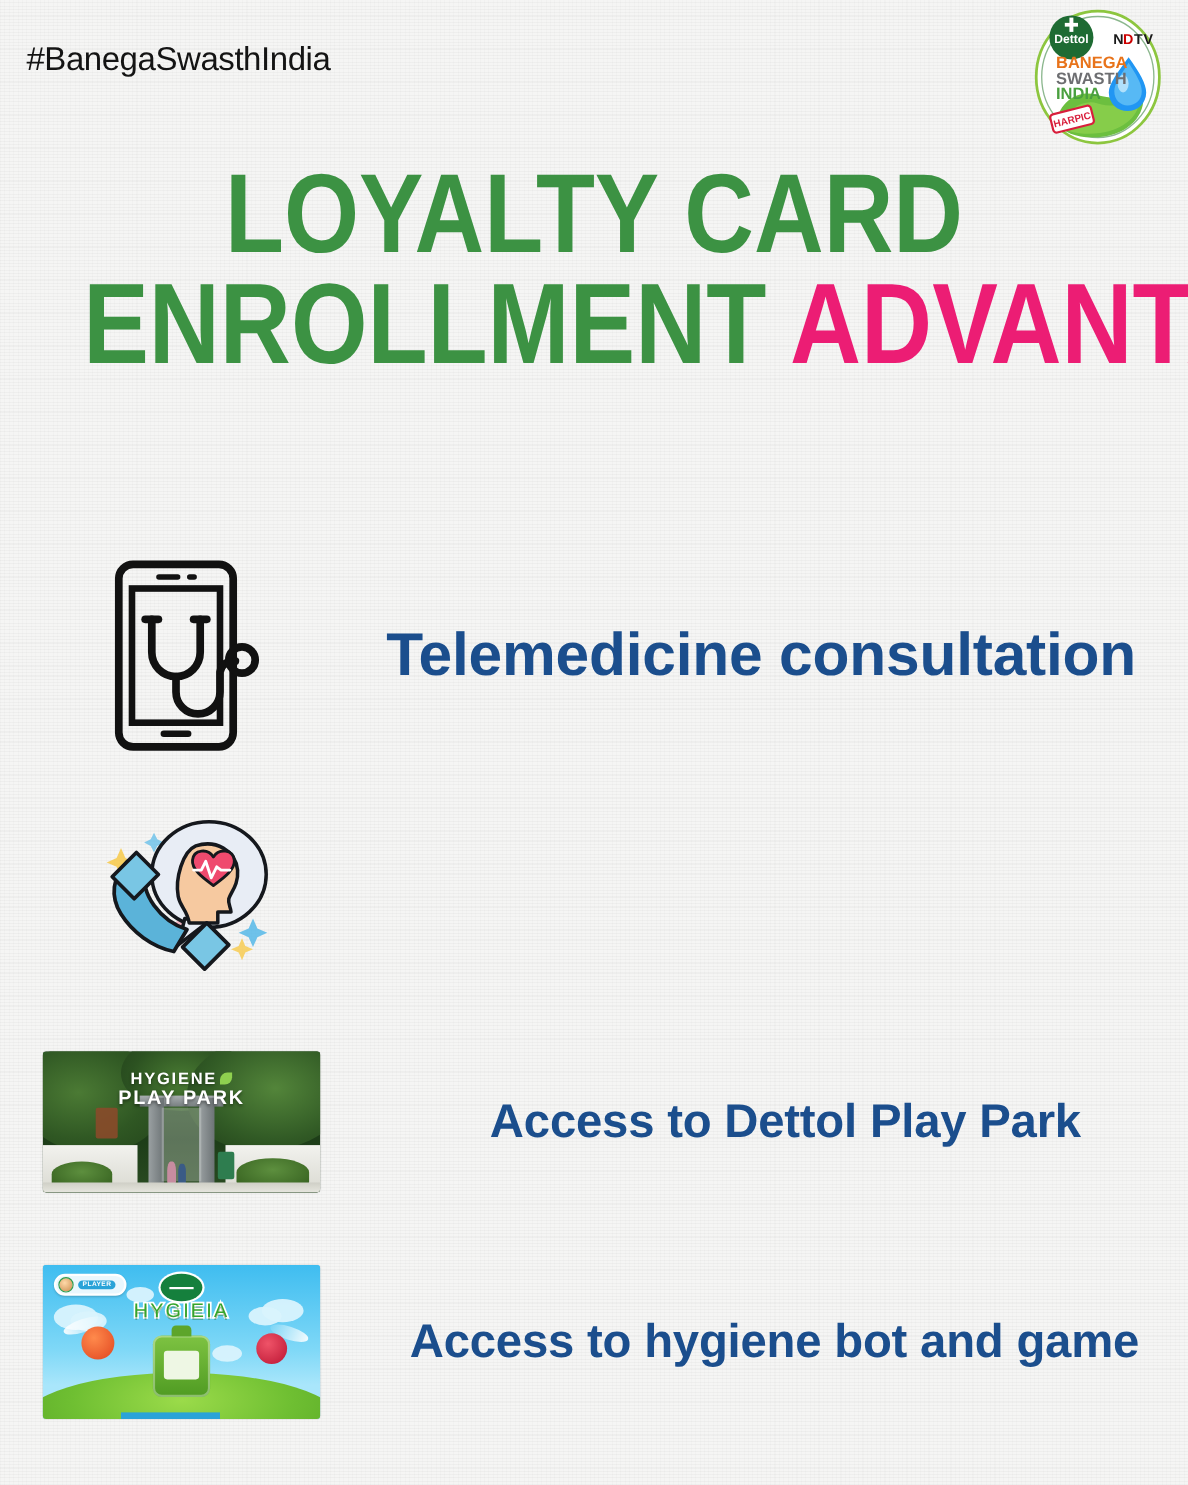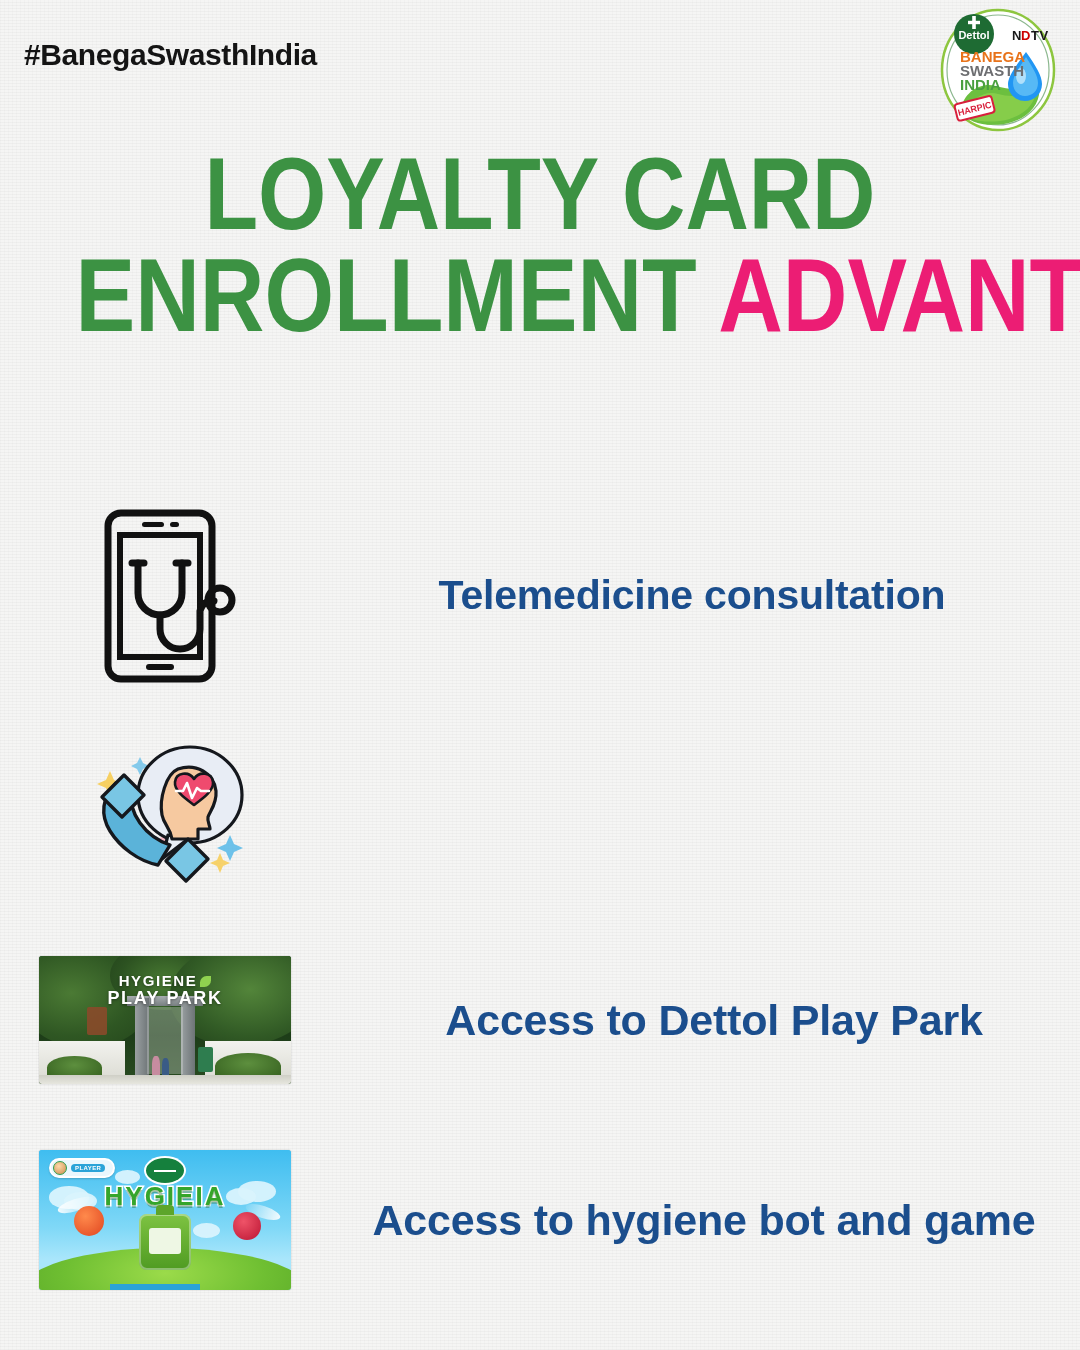--- a/index.html
+++ b/index.html
@@ -29,21 +29,21 @@
   }
 
   
   .hashtag {
     position: absolute;
     left: 24px;
     top: 38px;
     font-size: 30px;
     letter-spacing: -0.4px;
     color: #141414;
-    font-weight: 700;
+    font-weight: 400;
     white-space: nowrap;
   }
 
   .brand-logo {
     position: absolute;
     right: 18px;
     top: 4px;
     width: 128px;
     height: 132px;
   }
@@ -94,21 +94,21 @@
     line-height: 1.18;
     letter-spacing: -0.2px;
     padding-right: 26px;
   }
 
   #row-1 { top: 498px;  height: 195px; }
   #row-2 { top: 722px;  height: 185px; }
   #row-3 { top: 940px;  height: 160px; gap: 20px; }
   #row-4 { top: 1140px; height: 160px; }
 
-  #row-1 .caption { font-size: 41px; text-align: center; }
+  #row-1 .caption { font-size: 55px; text-align: center; }
   #row-2 .caption { font-size: 42px; padding-left: 20px; }
   #row-3 .caption { font-size: 43px; padding-left: 24px; }
   #row-4 .caption { font-size: 43px; padding-left: 24px; }
 
   
   .thumb {
     width: 252px;
     height: 128px;
     border-radius: 3px;
     overflow: hidden;
@@ -162,21 +162,21 @@
   .game .c3 { right:6%; top:22%; width:15%; height:15%; }
   .game .c4 { right:14%;top:27%; width:12%; height:12%; }
   .game .c5 { left:30%; top:14%; width:10%; height:10%; }
   .game .c6 { right:28%;top:52%; width:11%; height:11%; }
   .game .dettolBadge { position:absolute; left:50%; top:6%; transform:translateX(-50%);
                        width:38px; height:25px; background:#15803d; border-radius:50%;
                        box-shadow:0 0 0 2px #fff; }
   .game .dettolBadge::after { content:""; position:absolute; left:50%; top:48%;
                        transform:translateX(-50%); width:22px; height:2px; background:#fff; }
   .game .gtitle  { position:absolute; left:0; right:0; top:22%; text-align:center;
-                   font-weight:700; font-size:26px; letter-spacing:2px; color:#35a52b;
+                   font-weight:400; font-size:18px; letter-spacing:2px; color:#35a52b;
                    -webkit-text-stroke:3px #fff; paint-order:stroke fill;
                    text-shadow:0 3px 0 rgba(20,90,15,.35); }
   .game .bottle  { position:absolute; left:50%; top:46%; transform:translateX(-50%);
                    width:52px; height:56px; background:linear-gradient(#7ec342,#4f9b22);
                    border-radius:8px; box-shadow:inset 0 0 0 2px rgba(255,255,255,.35); }
   .game .bottle::before { content:""; position:absolute; left:50%; top:-9px; transform:translateX(-50%);
                    width:18px; height:10px; background:#5da52a; border-radius:4px 4px 0 0; }
   .game .bottle::after  { content:""; position:absolute; left:10px; top:14px;
                    width:32px; height:26px; background:#eef7e4; border-radius:3px; }
   .game .germL   { position:absolute; left:14%; top:40%; width:30px; height:30px;

